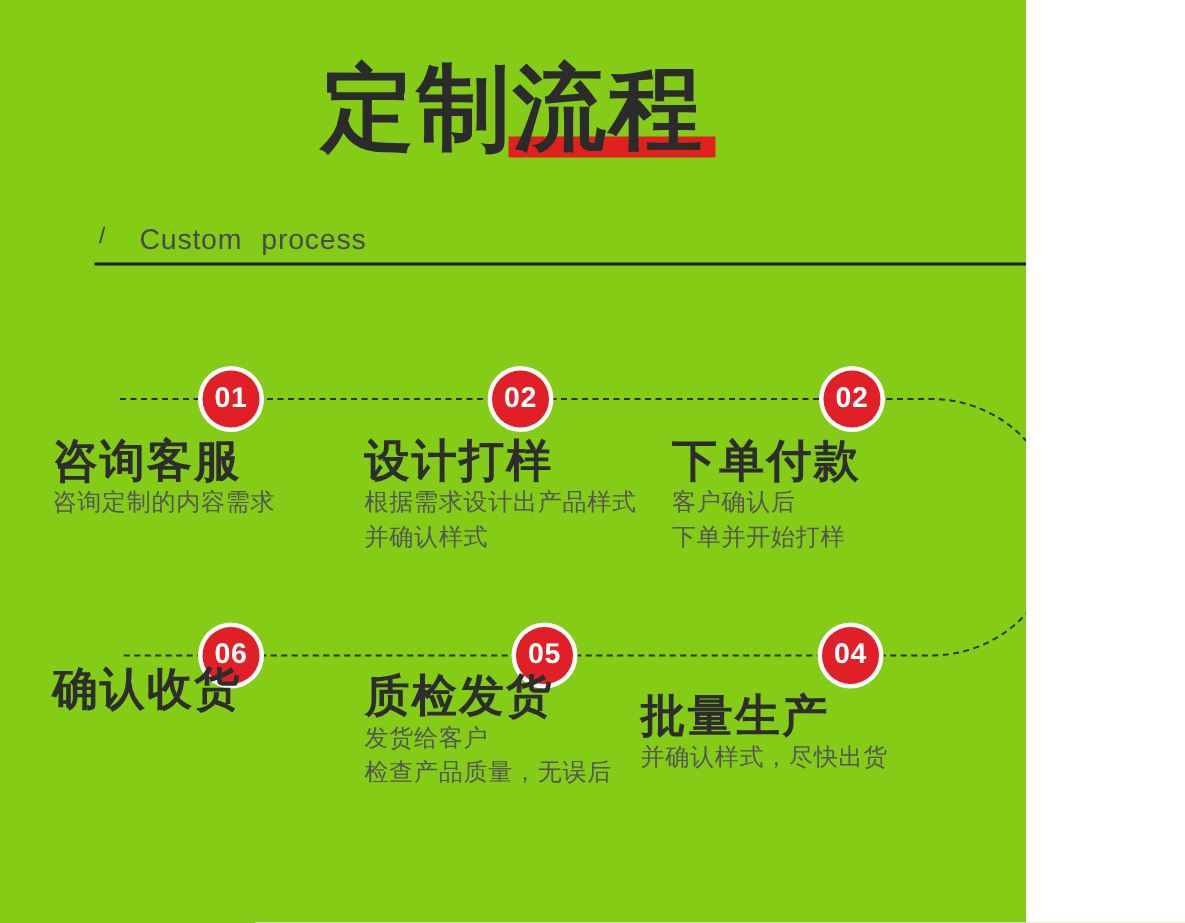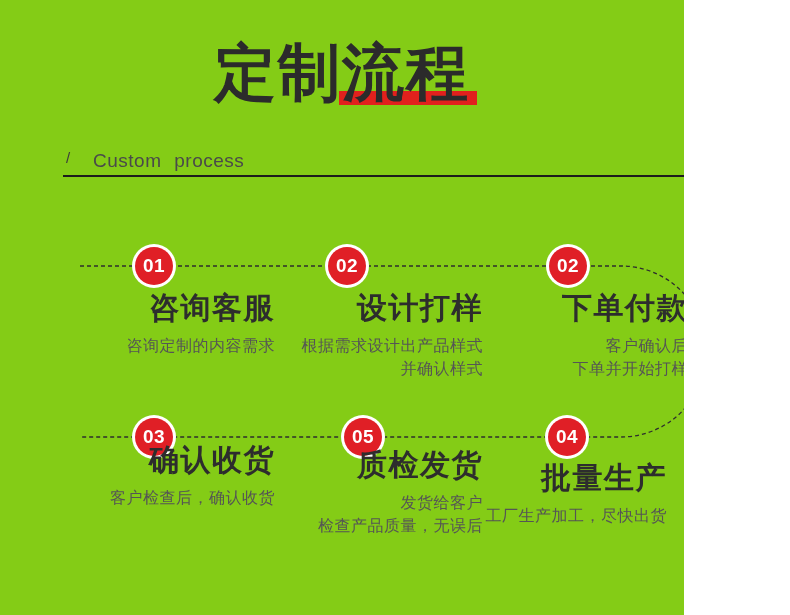--- a/index.html
+++ b/index.html
@@ -42,27 +42,27 @@
   .node{
     position:absolute;width:38px;height:38px;border-radius:50%;
     background:var(--circle,#e01f26);
     display:flex;align-items:center;justify-content:center;
     color:#fff;font-size:19px;font-weight:bold;letter-spacing:0.5px;
     box-shadow:0 0 0 3px #fff;
     text-align:center;
   }
   
   .step{
-    position:absolute;width:240px;text-align:right;
+    position:absolute;width:240px;text-align:left;
   }
   .step-title{
     font-size:30px;font-weight:600;color:#2d2d2d;letter-spacing:1.5px;line-height:34px;
   }
   .step-desc{
-    margin-top:12px;font-size:16px;color:var(--desc-text,#555555);line-height:17px;
+    margin-top:2px;font-size:16px;color:var(--desc-text,#555555);line-height:17px;
     letter-spacing:0.5px;
   }
   .step-desc + .step-desc{margin-top:6px;}
 </style>
 </head>
 <body>
 
 <div class="page">
 
   <div class="title-wrap">
@@ -85,21 +85,21 @@
   <div class="node" style="left:135px;top:247px">
       <span>01</span>
     </div>
   <div class="node" style="left:328px;top:247px">
       <span>02</span>
     </div>
   <div class="node" style="left:549px;top:247px">
       <span>02</span>
     </div>
   <div class="node" style="left:135px;top:418px">
-      <span>03</span>
+      <span>06</span>
     </div>
   <div class="node" style="left:344px;top:418px">
       <span>05</span>
     </div>
   <div class="node" style="left:548px;top:418px">
       <span>04</span>
     </div>
 
   <div class="step" style="left:35px;top:291px">
     <div class="step-title">咨询客服</div>
@@ -111,25 +111,24 @@
     <div class="step-desc">下单并开始打样</div>
   </div>
   <div class="step" style="left:243px;top:291px">
     <div class="step-title">设计打样</div>
     <div class="step-desc">根据需求设计出产品样式</div>
     <div class="step-desc">并确认样式</div>
   </div>
 
   <div class="step" style="left:35px;top:443px">
     <div class="step-title">确认收货</div>
-    <div class="step-desc">客户检查后，确认收货</div>
   </div>
   <div class="step" style="left:243px;top:448px">
     <div class="step-title">质检发货</div>
     <div class="step-desc">发货给客户</div>
     <div class="step-desc">检查产品质量，无误后</div>
   </div>
   <div class="step" style="left:427px;top:461px">
     <div class="step-title">批量生产</div>
-    <div class="step-desc">工厂生产加工，尽快出货</div>
+    <div class="step-desc">并确认样式，尽快出货</div>
   </div>
 
 </div>
 
 </body></html>

